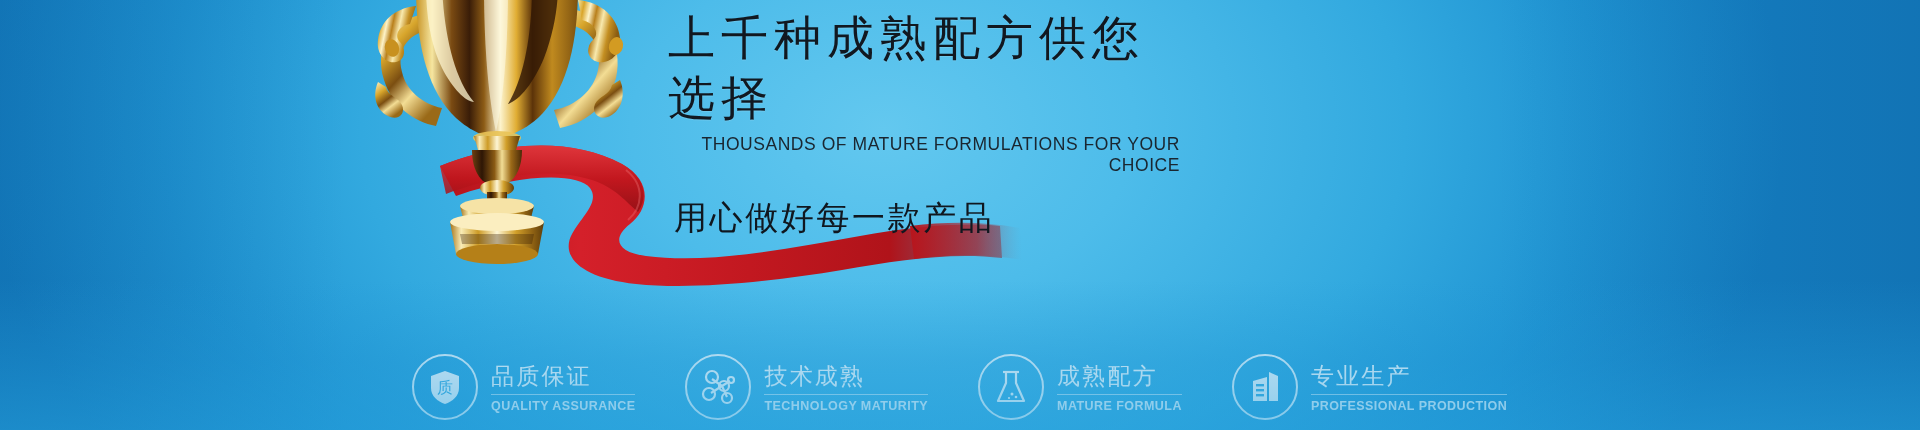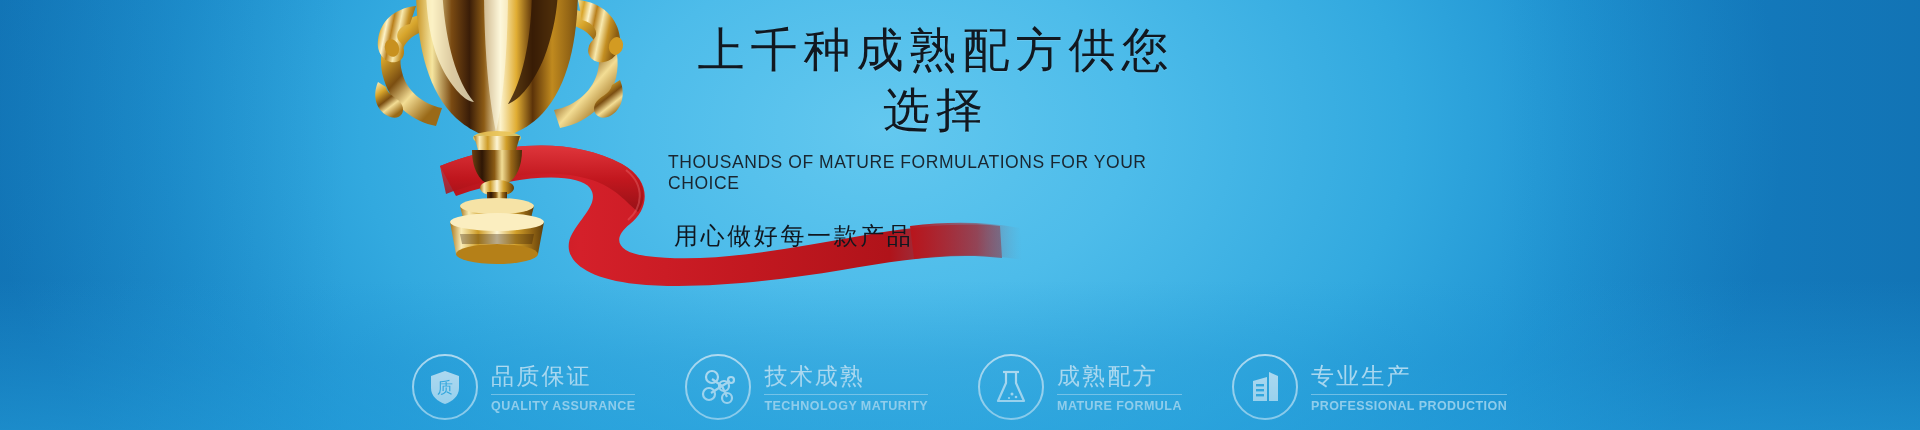--- a/index.html
+++ b/index.html
@@ -25,34 +25,34 @@
     pointer-events:none;
   }
 
   
   .trophy-wrap{position:absolute;left:332px;top:-14px;width:330px;height:290px;}
   .ribbon-wrap{position:absolute;left:440px;top:130px;width:640px;height:160px;}
 
   
   .copy{position:absolute;left:668px;top:0;width:560px;}
   .headline{
-    margin:12px;padding:0;
+    margin:0;padding:0;
     font-size:47px;line-height:60px;letter-spacing:6px;
     color:#111820;font-weight:400;
-    text-align:center;width:512px;
+    text-align:left;width:512px;
     padding-top:8px;
     text-shadow:0 1px 0 rgba(255,255,255,.12);
   }
   .subhead{
-    margin:6px 0 0 0;width:512px;text-align:left;
+    margin:6px 0 0 0;width:512px;text-align:right;
     font-size:17.5px;letter-spacing:.55px;color:#1a2630;font-weight:400;
   }
   .lines{margin-top:22px;padding-left:6px;}
   .line{
-    font-size:24px;line-height:39px;letter-spacing:2.6px;
+    font-size:33px;line-height:39px;letter-spacing:2.6px;
     color:#10171f;font-weight:400;white-space:nowrap;
   }
 
   
   .badges{
     position:absolute;left:412px;bottom:10px;
     display:flex;align-items:center;gap:50px;
   }
   .badge{display:flex;align-items:center;gap:13px;}
   .badge-ic{

